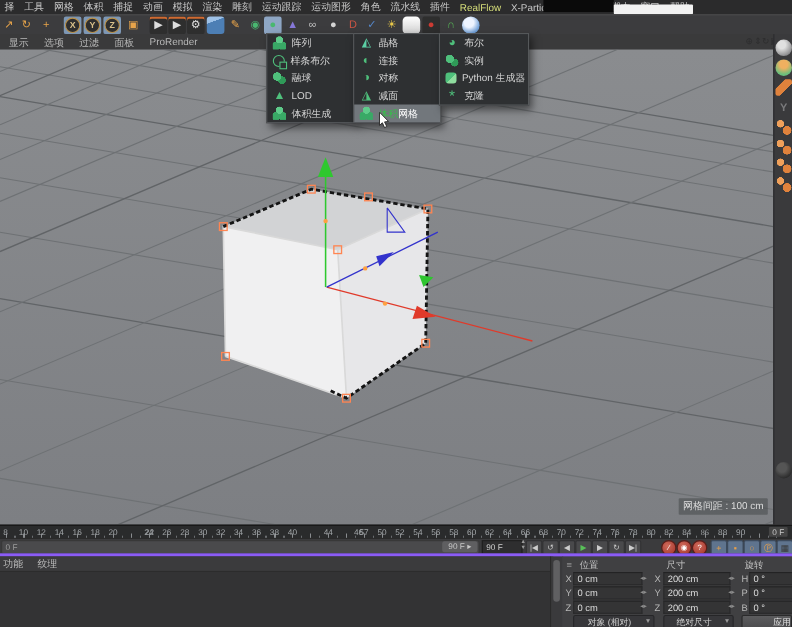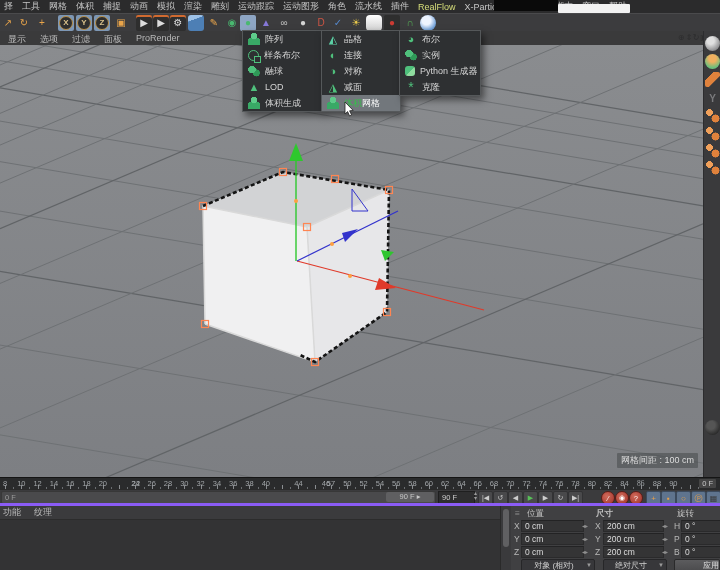--- a/index.html
+++ b/index.html
@@ -46,21 +46,21 @@
   .ruler{position:absolute;left:0;top:477px;width:720px;height:12px;background:#2a2b2c;border-top:1px solid #151515;}
   .rticks-minor{position:absolute;left:5px;right:14px;bottom:0;height:3px;
      background:repeating-linear-gradient(90deg,#6a6d70 0 1px,transparent 1px 8.15px);}
   .rticks-major{position:absolute;left:5px;right:14px;bottom:0;height:5px;
      background:repeating-linear-gradient(90deg,#8a8d90 0 1px,transparent 1px 16.3px);}
   .rnum{position:absolute;top:1px;transform:translateX(-50%);font-size:7.5px;color:#a2a6a9;}
   .rend{position:absolute;right:4px;top:1px;font-size:7.5px;color:#c8c8c8;background:#454545;padding:0 3px;border-radius:1px;}
   .transport{position:absolute;left:0;top:489px;width:720px;height:14px;background:#3b3b3d;border-top:1px solid #2a2a2a;}
   .range{position:absolute;left:1px;top:1px;width:433px;height:11px;background:#4a4a4c;border:1px solid #383838;border-radius:2px;}
   .range .r0{position:absolute;left:3px;top:1px;font-size:7.5px;color:#9a9a9a;}
-  .range .thumb{position:absolute;right:1px;top:0;width:48px;height:10px;background:#5f5f61;border-radius:2px;
+  .range .thumb{position:absolute;right:1px;top:0;width:32px;height:10px;background:#5f5f61;border-radius:2px;
                 font-size:7.5px;color:#c8c8c8;text-align:center;line-height:10px;}
   .framebox{position:absolute;left:438px;top:1px;width:32px;height:11px;background:#2e2e2f;border:1px solid #1f1f1f;
             font-size:7.5px;color:#cfcfcf;line-height:11px;padding-left:3px;}
   .framestep{position:absolute;left:472px;top:1px;width:7px;height:11px;color:#9a9a9a;font-size:6px;line-height:5px;text-align:center;}
   .tbtn{position:absolute;top:1px;width:13px;height:12px;background:#49494b;border:1px solid #323234;border-radius:2px;
         color:#cccccc;font-size:7px;display:flex;align-items:center;justify-content:center;}
   .rbtn{position:absolute;top:1px;width:12px;height:12px;border-radius:50%;background:radial-gradient(circle at 40% 35%,#d06a5a,#a03028);
         border:1px solid #5a1d18;color:#fff;font-size:7px;display:flex;align-items:center;justify-content:center;}
   .mbtn{position:absolute;top:1px;width:13px;height:12px;background:#5f748e;border:1px solid #3c4a5c;border-radius:2px;
         color:#e8a04a;font-size:8px;display:flex;align-items:center;justify-content:center;}
@@ -401,21 +401,21 @@
         </div>
       <div class="mat-body"></div>
     </div>
     <div class="vscroll">
         <div class="bar"></div>
       </div>
     <div class="coord" id="coord">
       <span class="hdr" style="left:4px;color:#8f8f8f;">≡</span>
       <div id="coordhdrs">
           <span class="hdr" style="left: 16px;">位置</span>
-          <span class="hdr" style="left: 85px; font-weight: bold;">尺寸</span>
+          <span class="hdr" style="left: 95px;">尺寸</span>
           <span class="hdr" style="left: 166px;">旋转</span>
         </div>
       <div id="coordrows">
           <span class="cl" style="left: 3px; top: 15px;">X</span>
           <div class="cf" style="left: 10px; top: 14px; width: 58px;">0 cm</div>
           <span class="cstep" style="left: 71px; top: 16px;">◂▸</span>
           <span class="cl" style="left: 84px; top: 15px;">X</span>
           <div class="cf" style="left: 92px; top: 14px; width: 56px;">200 cm</div>
           <span class="cstep" style="left: 151px; top: 16px;">◂▸</span>
           <span class="cl" style="left: 163px; top: 15px;">H</span>

